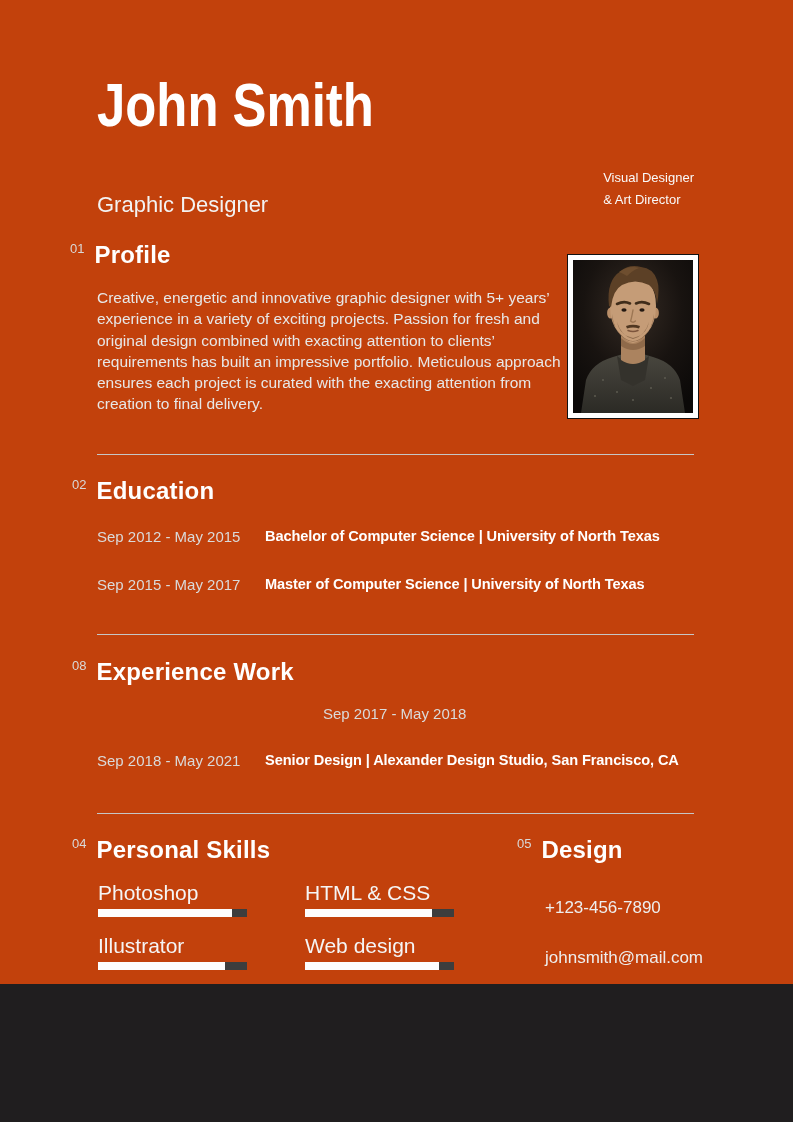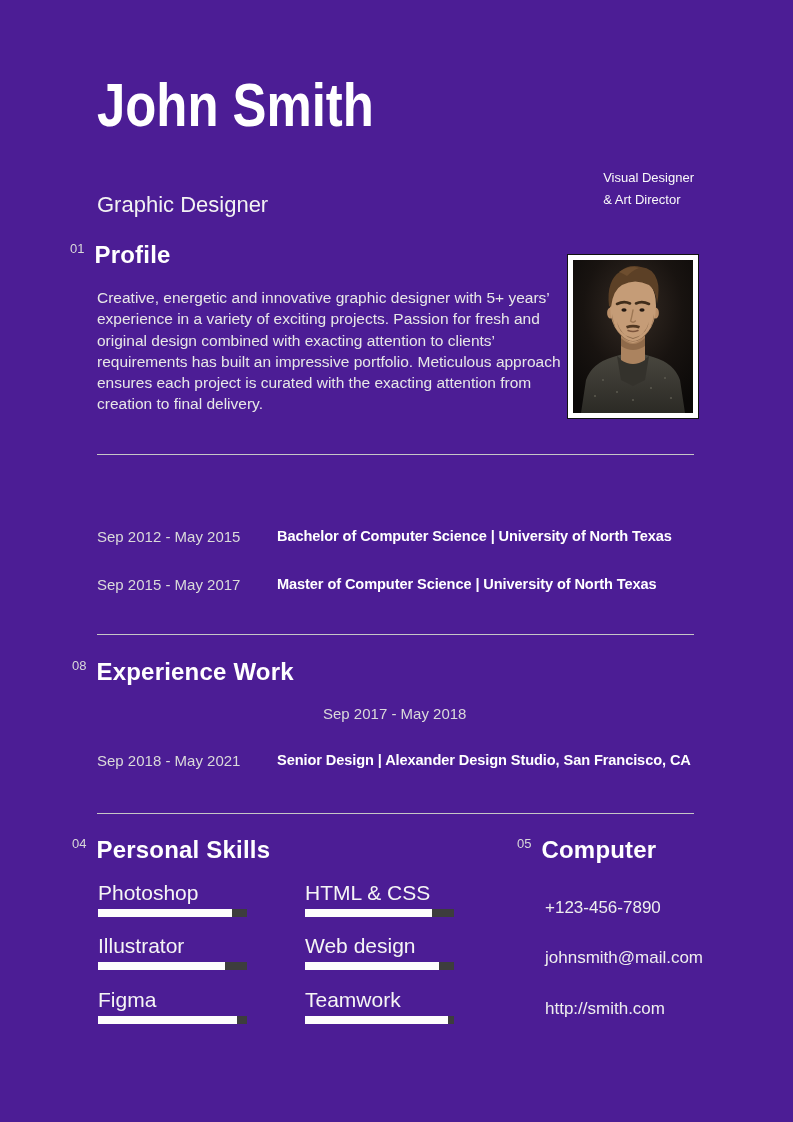--- a/index.html
+++ b/index.html
@@ -1,19 +1,19 @@
 <!DOCTYPE html>
 <html><head>
 <meta charset="utf-8">
 <style>
   html,body{margin:0;padding:0;background:#201e1f;}
   .page{
     position:relative;
-    width:793px;height:1122px;
-    background:#4c1d95;
+    width:793px;height:984px;
+    background:#c2410c;
     font-family:"Liberation Sans", sans-serif;
     color:#ffffff;
     overflow:hidden;
   }
   .abs{position:absolute;}
 
   
   .name{
     left:97px;top:74px;
     font-size:62px;font-weight:700;line-height:1;
@@ -53,21 +53,21 @@
     left:568px;top:255px;width:130px;height:163px;
     background:#0d0b0a;border:5px solid #ffffff;
     box-sizing:border-box;box-shadow:0 0 0 1px #111;
   }
   .photo-frame svg{display:block;width:100%;height:100%;}
 
   .divider{height:1px;background:#c6c6c6;left:97px;width:597px;}
 
   .entry-row{
     left:97px;width:620px;display:flex;align-items:flex-start;
-    font-size:15px;line-height:19px;white-space:nowrap;gap:12px;
+    font-size:15px;line-height:19px;white-space:nowrap;
   }
   .entry-dates{width:168px;color:#dadada;font-weight:400;flex:none;}
   .entry-desc{color:#ffffff;font-weight:700;font-size:14.6px;letter-spacing:-0.1px;}
 
   .skill-row{width:149px;}
   .skill-label{font-size:21px;line-height:19px;color:#f5f5f5;}
   .skill-track{
     margin-top:7px;height:8px;width:100%;background:#3d3d3d;
   }
   .skill-fill{height:100%;background:#fdfdfd;width:0;}
@@ -140,20 +140,23 @@
 
       <path d="M60,50 Q58.6,58 57.6,61 Q60,63.5 62.4,61" stroke="#9c7653" stroke-width="1.4" fill="none" stroke-linecap="round"></path>
 
       <path d="M53,66 Q60,63.5 67,66 L66,68.5 Q60,66.5 54,68.5 Z" fill="#503721"></path>
       <path d="M55,70.5 Q60,72.3 65,70.5" stroke="#7c543c" stroke-width="1.5" fill="none" stroke-linecap="round"></path>
     </svg>
   </div>
 
   <div class="abs divider" style="top:454px;"></div>
 
+  <div class="abs sec-head" style="left:72px;top:477px;">
+    <span class="sec-num">02</span><span class="sec-title">Education</span>
+  </div>
   <div class="abs entry-row" style="top:527px;">
     <div class="entry-dates">Sep 2012 - May 2015</div>
     <div class="entry-desc">Bachelor of Computer Science | University of North Texas</div>
   </div>
   <div class="abs entry-row" style="top:575px;">
     <div class="entry-dates">Sep 2015 - May 2017</div>
     <div class="entry-desc">Master of Computer Science | University of North Texas</div>
   </div>
 
   <div class="abs divider" style="top:634px;"></div>
@@ -207,19 +210,19 @@
       </div>
   </div>
   <div class="abs skill-row" style="left:305px;top:990px;">
     <div class="skill-label">Teamwork</div>
     <div class="skill-track">
         <div class="skill-fill" style="width: 96%;"></div>
       </div>
   </div>
 
   <div class="abs sec-head" style="left:517px;top:836px;">
-    <span class="sec-num">05</span><span class="sec-title">Computer</span>
+    <span class="sec-num">05</span><span class="sec-title">Design</span>
   </div>
   <div class="abs contact-item" style="top:898px;">+123-456-7890</div>
   <div class="abs contact-item" style="top:948px;">johnsmith@mail.com</div>
   <div class="abs contact-item" style="top:999px;">http://smith.com</div>
 
 </div>
 
 </body></html>

